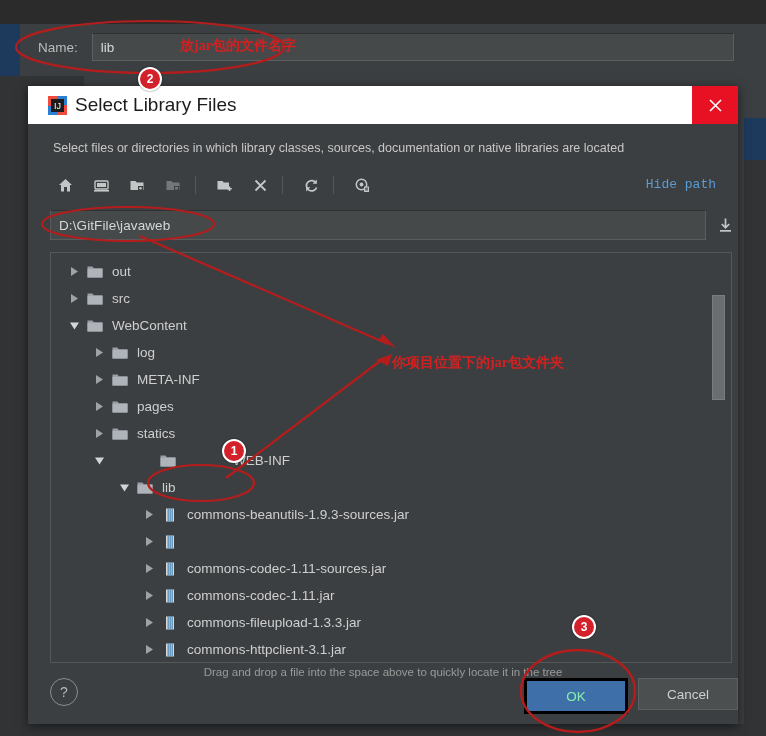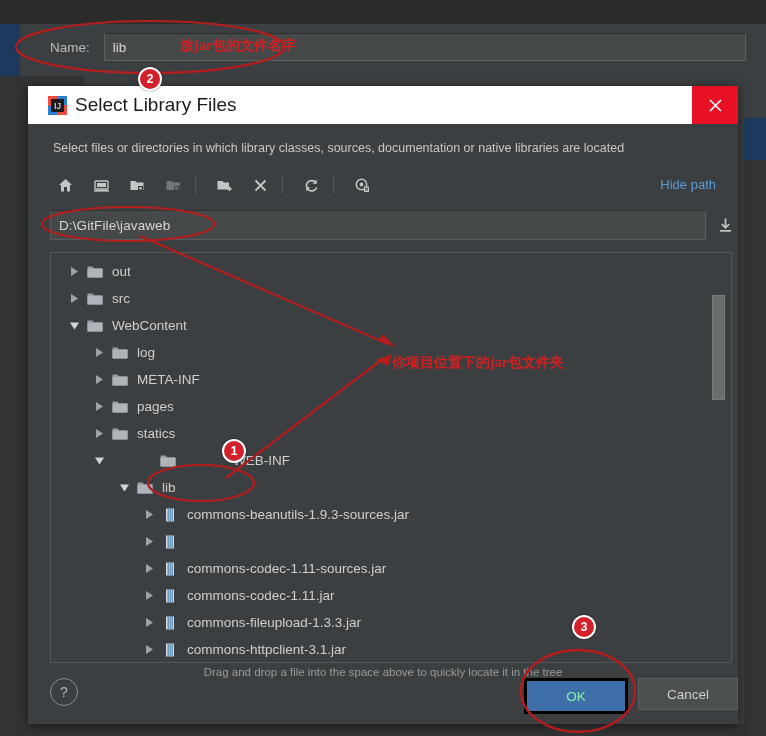--- a/index.html
+++ b/index.html
@@ -16,40 +16,40 @@
   .bg-top-strip{position:absolute;left:0;top:0;width:766px;height:24px;background:#2b2b2b;}
   .bg-left-blue{position:absolute;left:0;top:24px;width:20px;height:52px;background:#1d3a5c;}
   .bg-left-col{position:absolute;left:0;top:76px;width:84px;height:660px;background:#313335;}
   .bg-right-blue{position:absolute;left:744px;top:118px;width:22px;height:42px;background:#1d3a5c;}
   .bg-bottom-strip{position:absolute;left:84px;top:724px;width:682px;height:12px;background:#313335;}
   .bg-right-col{position:absolute;left:744px;top:160px;width:22px;height:576px;background:#313335;}
 
   
   .name-row{position:absolute;left:20px;top:30px;width:746px;height:34px;background:#3c3f41;
             display:flex;align-items:center;}
-  .name-label{color:#bbbbbb;font-size:13.5px;margin-left:30px;}
+  .name-label{color:#bbbbbb;font-size:13.5px;margin-left:18px;}
   .name-field{margin-left:14px;width:640px;height:26px;background:#45494a;
               border:1px solid #5e6060;border-top-color:#2e2f30;
               display:flex;align-items:center;}
   .name-value{color:#d8d8d8;font-size:13.5px;padding-left:8px;}
 
   
   #dialog{position:absolute;left:28px;top:86px;width:710px;height:638px;
           background:#3c3f41;box-shadow:0 2px 10px rgba(0,0,0,.55);}
   .title-bar{height:38px;background:#ffffff;display:flex;align-items:center;position:relative;}
   .idea-icon{margin-left:20px;width:19px;height:19px;position:relative;flex:none;}
   .title-text{margin-left:8px;color:#1c1c1c;font-size:19px;}
   .close-btn{position:absolute;right:0;top:0;width:46px;height:38px;background:#e81123;
              display:flex;align-items:center;justify-content:center;}
   .close-btn svg{width:15px;height:15px;}
 
   .desc{color:#c8c8c8;font-size:12.5px;padding:17px 0 0 25px;}
 
   
-  .toolbar{height:38px;margin-top:11px;display:flex;align-items:center;position:relative;}
+  .toolbar{height:38px;margin-top:11px;display:flex;align-items:center;position:relative;font-family:Liberation Mono, monospace;}
   .tb-btn{width:30px;height:26px;margin-left:6px;display:flex;align-items:center;justify-content:center;}
   .tb-btn:first-child{margin-left:22px;}
   .tb-sep{width:1px;height:18px;background:#555859;margin:0 7px;}
   .hide-path{position:absolute;right:22px;top:11px;color:#5a9bd5;font-size:13px;}
 
   
   .path-row{display:flex;align-items:center;margin:6px 0 0 22px;}
   .path-field{width:655px;height:28px;background:#45494a;border:1px solid #5a5d5e;
               border-top-color:#2f3132;display:flex;align-items:center;}
   .path-value{color:#d6d6d6;font-size:13.5px;padding-left:8px;letter-spacing:.1px;}

